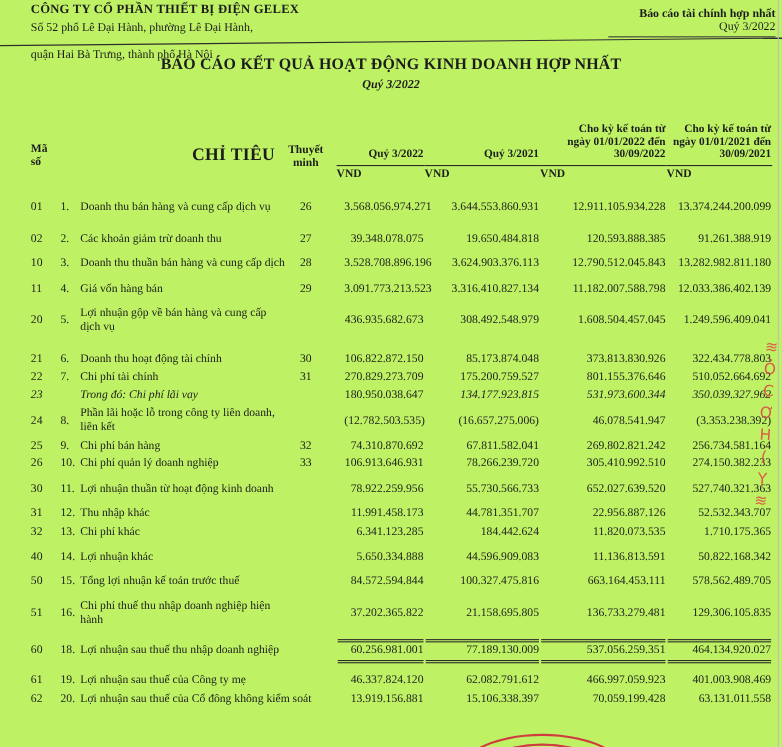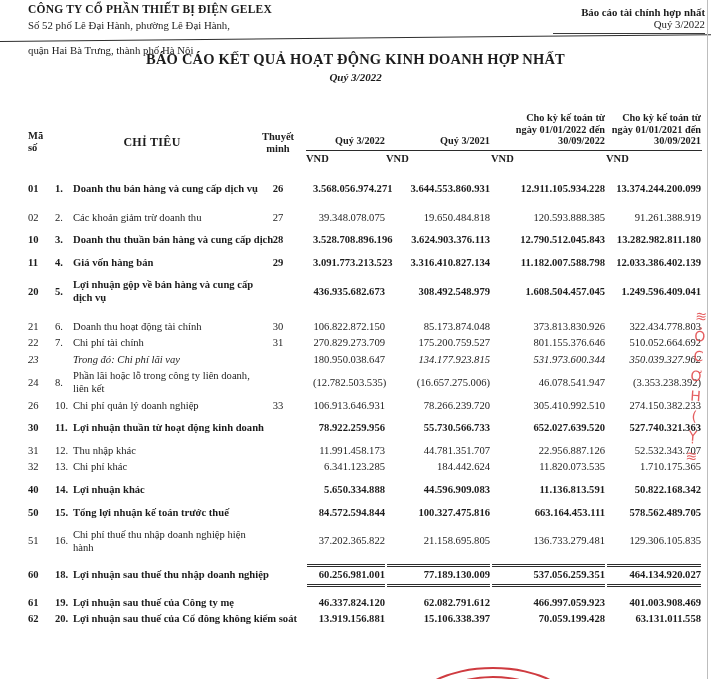--- a/index.html
+++ b/index.html
@@ -1,18 +1,18 @@
 <!DOCTYPE html>
 <html><head>
 <meta charset="utf-8">
 <style>
   html,body{margin:0;padding:0;background:#e8e8e8;}
   .page{
     position:relative;width:711px;height:679px;overflow:hidden;
-    background:#ffffff;color:#1c1c1c;
+    background:#bef264;color:#1c1c1c;
     font-family:"Liberation Serif","DejaVu Serif",serif;
   }
   
   .company-name{position:absolute;left:28px;top:3px;font-weight:bold;font-size:11.5px;letter-spacing:.2px;}
   .addr{position:absolute;left:28px;font-size:10.8px;}
   .addr1{top:19px}.addr2{top:44px}
   .doc-meta{position:absolute;right:6px;top:6px;text-align:right;font-size:10.8px;
     padding-bottom:3px;border-bottom:1.2px solid #3a3a3a;min-width:152px;}
   .doc-meta .l1{font-weight:bold;}
   .rule-top{position:absolute;left:-4px;top:41px;width:722px;height:0;
@@ -22,36 +22,36 @@
   .report-subtitle{position:absolute;left:0;right:0;top:71px;text-align:center;
     font-weight:bold;font-style:italic;font-size:11px;}
   
   table.report{position:absolute;left:26px;top:99px;width:676px;
     border-collapse:collapse;table-layout:fixed;}
   col.c-code{width:24px}col.c-num{width:22px}col.c-label{width:178px}
   col.c-note{width:56px}col.c-v1{width:80px}col.c-v2{width:105px}
   col.c-v3{width:115px}col.c-v4{width:96px}
   thead th{font-weight:bold;vertical-align:bottom;padding:4px 0 0 0;}
   th.h-code{text-align:left;padding-bottom:14px;font-size:10.5px;line-height:12px;white-space:pre-line;padding-left:2px;}
-  th.h-label{text-align:center;padding-bottom:18px;font-size:12px;letter-spacing:.3px;padding-left:4px;}
+  th.h-label{text-align:right;padding-bottom:18px;font-size:16px;letter-spacing:.3px;padding-left:4px;}
   th.h-note{text-align:center;padding-bottom:13px;font-size:10.5px;line-height:12px;white-space:pre-line;}
   .hdr-top{height:44px;display:flex;align-items:flex-end;justify-content:flex-end;
     border-bottom:1.2px solid #2b2b2b;padding:0 1px 3px 0;text-align:right;
     font-size:10.3px;line-height:11.6px;white-space:pre-line;}
   .hdr-vnd{text-align:left;font-size:10.5px;padding:2px 1px 4px 0;}
   tbody td{vertical-align:middle;padding-top:3px;font-size:10.6px;line-height:12.6px;}
   td.code{text-align:left;padding-left:2px;}
   td.num{text-align:left;padding-left:5px;}
   td.label{white-space:pre;overflow:visible;}
   td.note{text-align:center;}
   td.val{text-align:right;}
   .vwrap{padding-left:6px;}
   tr.gap-lg td{padding-top:15px;}
   tr.gap-md td{padding-top:9px;}
-  tr.row-bold{font-weight:bold;}
+  tr.row-bold{font-weight:normal;}
   tr.row-italic{font-style:italic;margin-top:47px;}
   tr.row-italic td.v1{font-style:normal;}
   tr.row-total .vwrap{border-top:3px double #2c2c2c;border-bottom:3px double #2c2c2c;
     padding-top:2px;padding-bottom:2px;text-align:right;}
   
   .scan-edge{position:absolute;right:3px;top:0;bottom:0;width:1px;background:#bdbdbd;}
   .stamp{position:absolute;border-radius:50%;}
   .stamp-outer{left:409px;top:667px;width:164px;height:86px;border:2.5px solid #cf3b40;}
   .stamp-inner{left:426px;top:676px;width:130px;height:66px;border:2px solid #cf3b40;}
   .handwriting{position:absolute;left:690px;top:306px;color:#e04345;
@@ -274,20 +274,38 @@
             <div class="vwrap">(16.657.275.006)</div>
           </td>
       <td class="val v3">
             <div class="vwrap">46.078.541.947</div>
           </td>
       <td class="val v4">
             <div class="vwrap">(3.353.238.392)</div>
           </td>
     </tr>
         <tr>
+      <td class="code">25</td>
+      <td class="num">9.</td>
+      <td class="label">Chi phí bán hàng</td>
+      <td class="note">32</td>
+      <td class="val v1">
+            <div class="vwrap">74.310.870.692</div>
+          </td>
+      <td class="val v2">
+            <div class="vwrap">67.811.582.041</div>
+          </td>
+      <td class="val v3">
+            <div class="vwrap">269.802.821.242</div>
+          </td>
+      <td class="val v4">
+            <div class="vwrap">256.734.581.164</div>
+          </td>
+    </tr>
+        <tr>
       <td class="code">26</td>
       <td class="num">10.</td>
       <td class="label">Chi phí quản lý doanh nghiệp</td>
       <td class="note">33</td>
       <td class="val v1">
             <div class="vwrap">106.913.646.931</div>
           </td>
       <td class="val v2">
             <div class="vwrap">78.266.239.720</div>
           </td>

